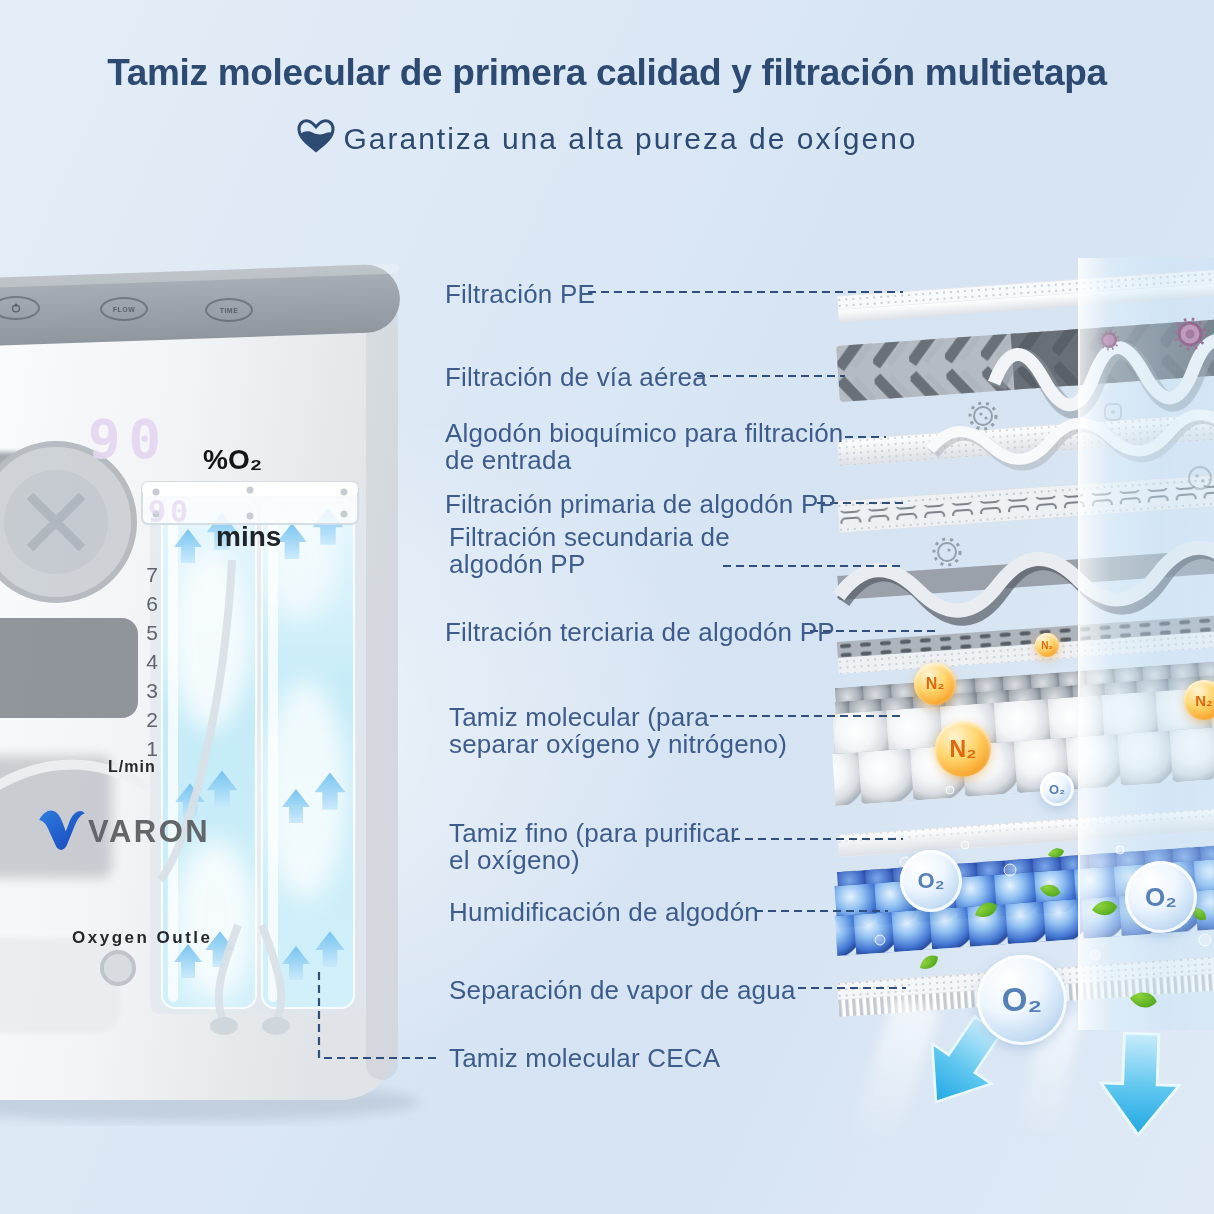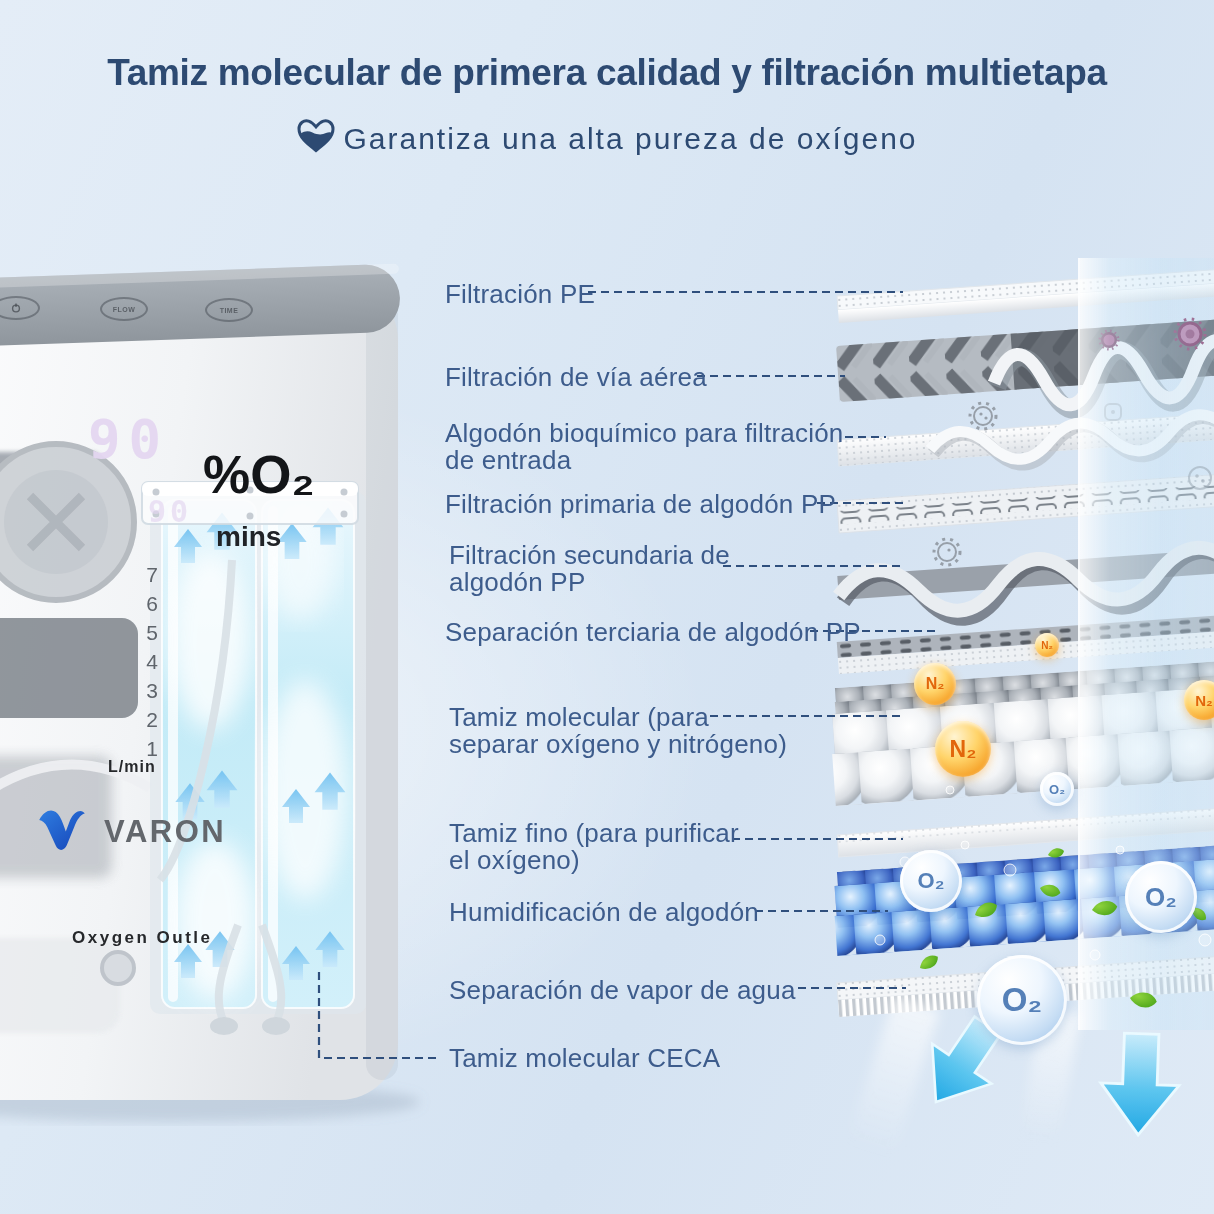--- a/index.html
+++ b/index.html
@@ -13,28 +13,28 @@
     font-size:37px;font-weight:700;letter-spacing:-.3px;color:#2d4a72;}
   .subtitle-row{position:absolute;left:0;top:114px;width:100%;display:flex;
     justify-content:center;align-items:center;gap:7px;}
   .subtitle{font-size:30px;font-weight:400;letter-spacing:2px;color:#2d4a72;margin-top:8px;}
   
   .flabel{position:absolute;font-size:26px;line-height:27px;color:#3d5c8c;
     white-space:pre-line;letter-spacing:.2px;}
   
   .seg{position:absolute;font-family:"DejaVu Sans Mono",monospace;font-weight:700;
     color:rgba(228,214,240,.95);}
-  .pcto2{position:absolute;left:203px;top:444px;font-size:53px;font-weight:700;color:#131518;}
+  .pcto2{position:absolute;left:203px;top:444px;font-size:28px;font-weight:700;color:#131518;}
   .mins{position:absolute;left:216px;top:521px;font-size:28px;font-weight:600;color:#202327;}
   .scale-col{position:absolute;left:134px;top:560px;width:24px;text-align:right;
     font-size:21px;color:#5e646b;}
   .scale-col span{display:block;height:29px;line-height:29px;}
   .lmin{position:absolute;left:108px;top:758px;font-size:16px;font-weight:700;
     letter-spacing:1px;color:#26282b;}
-  .brand{position:absolute;left:38px;top:806px;display:flex;align-items:center;gap:18px;}
+  .brand{position:absolute;left:38px;top:806px;display:flex;align-items:center;gap:2px;}
   .brand-text{font-size:31px;font-weight:700;letter-spacing:2.5px;color:#63676c;}
   .outlet{position:absolute;left:72px;top:928px;font-size:17px;font-weight:700;
     letter-spacing:2.5px;color:#26282b;}
   .top-btn{position:absolute;width:44px;height:20px;border:2px solid rgba(70,76,84,.5);
     border-radius:50%;display:flex;align-items:center;justify-content:center;}
   .top-btn .blabel{font-size:7px;font-weight:700;letter-spacing:.5px;color:rgba(55,60,66,.65);}
   
   .row{position:absolute;transform:rotate(-4deg);transform-origin:left center;
     background-repeat:repeat-x;}
   .row-gray{background-image:radial-gradient(circle at 42% 32%,#dcdfe3 0%,#aab0b7 45%,#747b84 72%,rgba(116,123,132,0) 76%);}
@@ -393,23 +393,23 @@
       <line x1="798" y1="988" x2="906" y2="988"></line>
       <path d="M319 972 L319 1058 L441 1058"></path>
     </g>
   </svg>
 
   <div class="flabel" style="left:445px;top:281px">Filtración PE</div>
   <div class="flabel" style="left:445px;top:364px">Filtración de vía aérea</div>
   <div class="flabel" style="left:445px;top:420px">Algodón bioquímico para filtración
 de entrada</div>
   <div class="flabel" style="left:445px;top:491px">Filtración primaria de algodón PP</div>
-  <div class="flabel" style="left:449px;top:542px">Filtración secundaria de
+  <div class="flabel" style="left:449px;top:524px">Filtración secundaria de
 algodón PP</div>
-  <div class="flabel" style="left:445px;top:619px">Separación terciaria de algodón PP</div>
+  <div class="flabel" style="left:445px;top:619px">Filtración terciaria de algodón PP</div>
   <div class="flabel" style="left:449px;top:704px">Tamiz molecular (para
 separar oxígeno y nitrógeno)</div>
   <div class="flabel" style="left:449px;top:820px">Tamiz fino (para purificar
 el oxígeno)</div>
   <div class="flabel" style="left:449px;top:899px">Humidificación de algodón</div>
   <div class="flabel" style="left:449px;top:977px">Separación de vapor de agua</div>
   <div class="flabel" style="left:449px;top:1045px">Tamiz molecular CECA</div>
 
   <div class="title">Tamiz molecular de primera calidad y filtración multietapa</div>
   <div class="subtitle-row">

